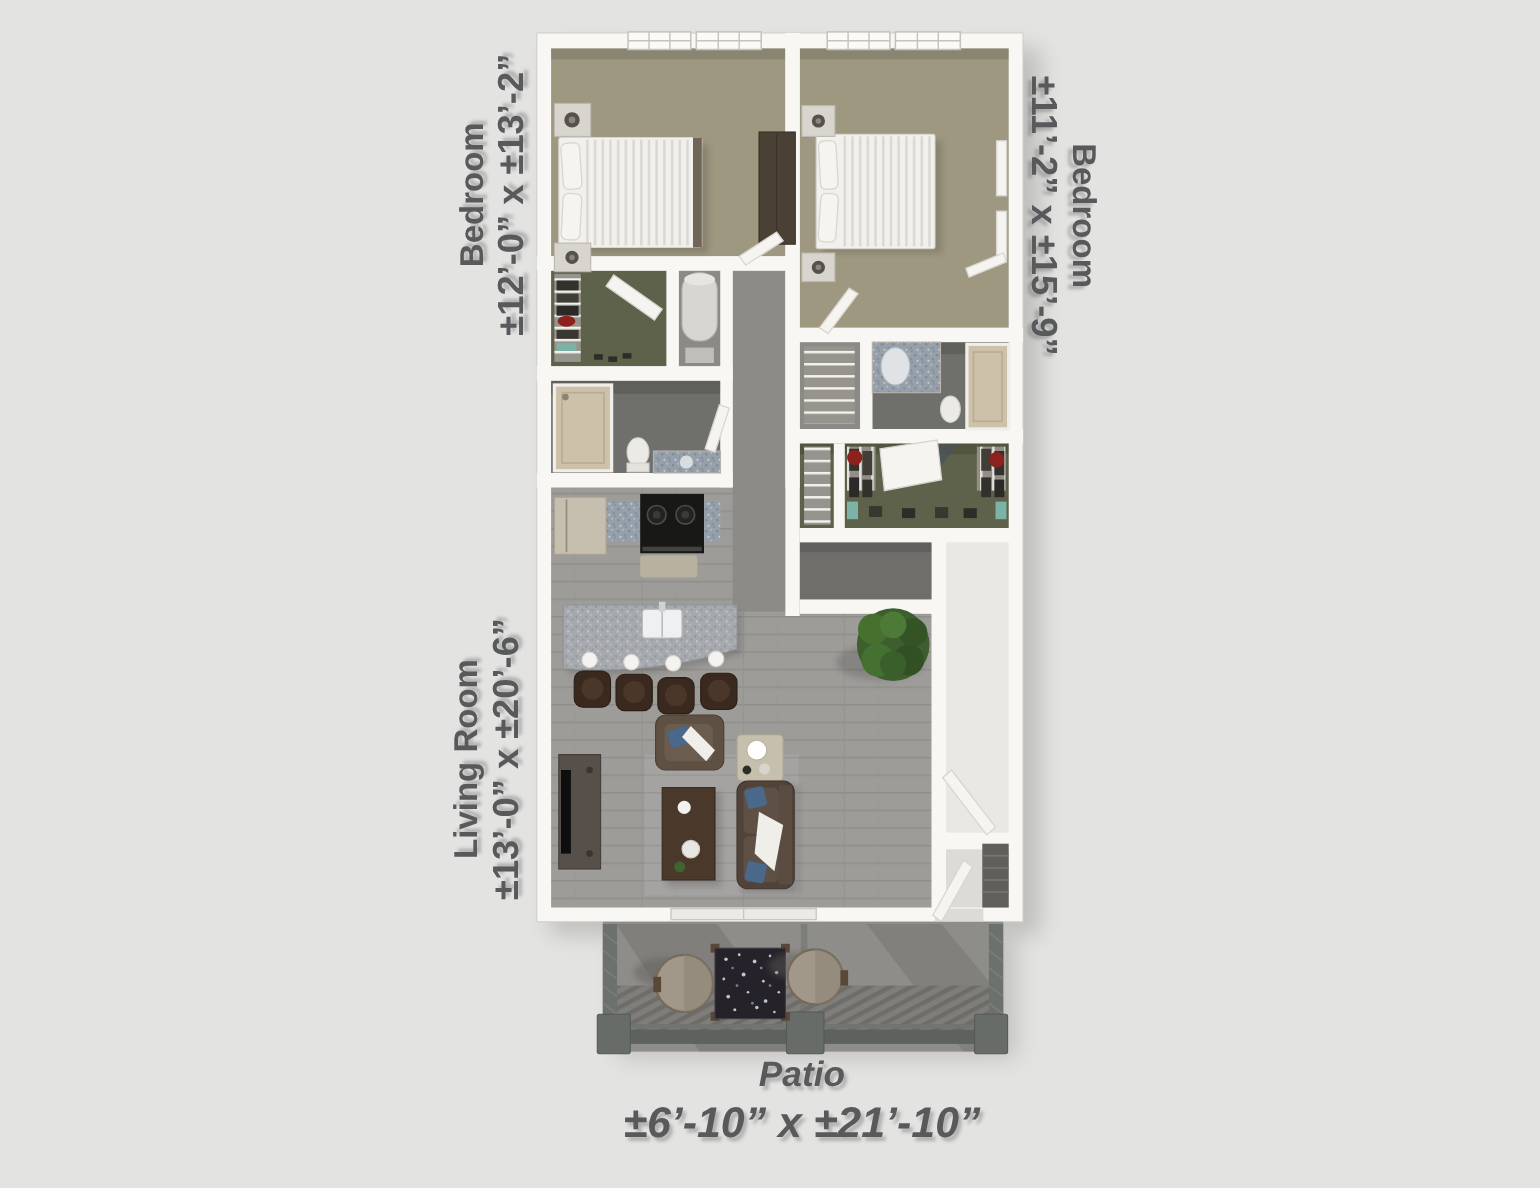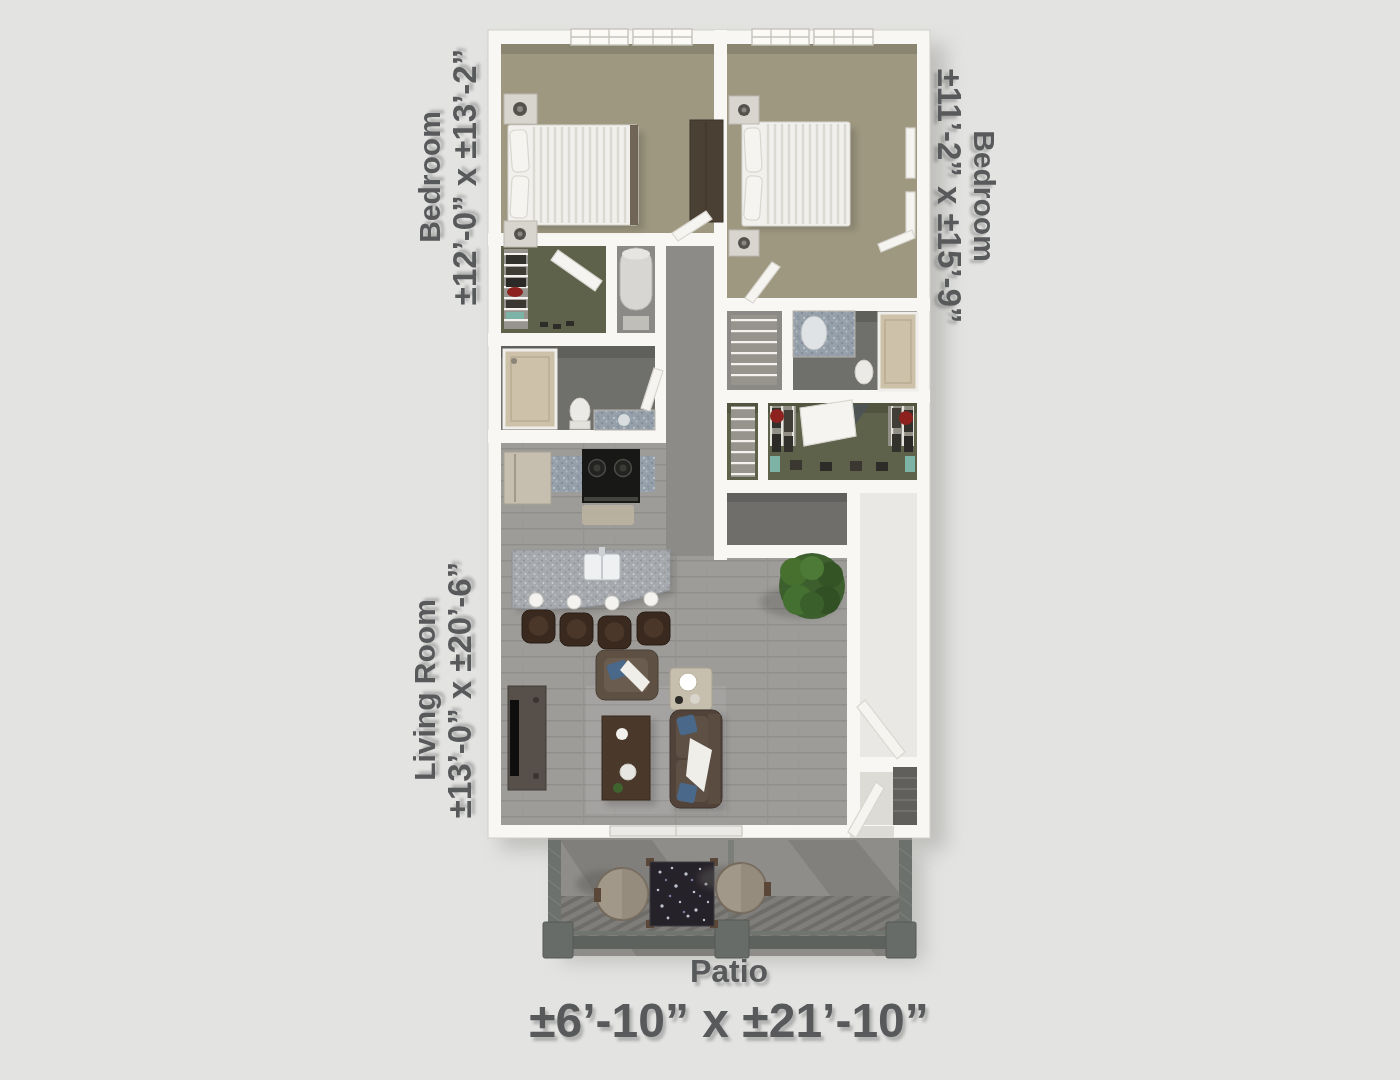--- a/index.html
+++ b/index.html
@@ -20,23 +20,23 @@
     line-height:1.12;
     white-space:nowrap;
     text-shadow:3px 4px 3px rgba(70,70,70,.32);
     z-index:5;
   }
   .label .room{font-size:30px;}
   .label .dims{font-size:33px;}
   .label-bedroom-left {left:448px;top:177px;transform:translate(-50%,-50%) rotate(-90deg);}
   .label-living-room  {left:443px;top:690px;transform:translate(-50%,-50%) rotate(-90deg);}
   .label-bedroom-right{left:966px;top:196px;transform:translate(-50%,-50%) rotate(90deg);}
-  .label-patio{left:729px;top:1001px;transform:translate(-50%,-50%);}
+  .label-patio{left:729px;top:1001px;transform:translate(-50%,-50%);font-style:italic;}
   .label-patio .room{font-size:32px;}
-  .label-patio .dims{font-size:48px;margin-top:4px;}
+  .label-patio .dims{font-size:39px;margin-top:4px;}
 
   
   .f-wall{fill:var(--wall,#f8f7f4);}
   .f-carpet{fill:var(--carpet,#9e9881);}
   .f-hall{fill:var(--hall-carpet,#8c8b87);}
   .f-closet{fill:var(--closet-floor,#5f624a);}
   .f-bath{fill:var(--bath-floor,#6f6f6c);}
   .f-entry{fill:var(--entry-floor,#eae8e4);}
   .f-concrete{fill:var(--patio-concrete,#8e8d89);}
   .f-rail{fill:var(--rail,#5e625e);}

